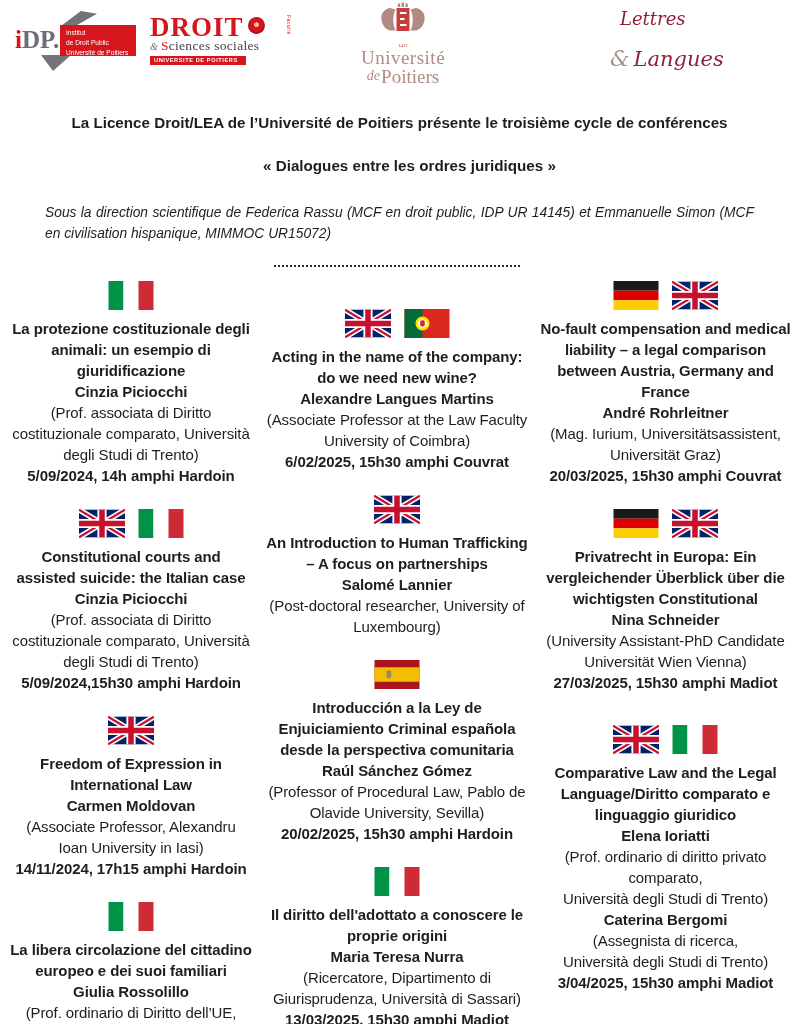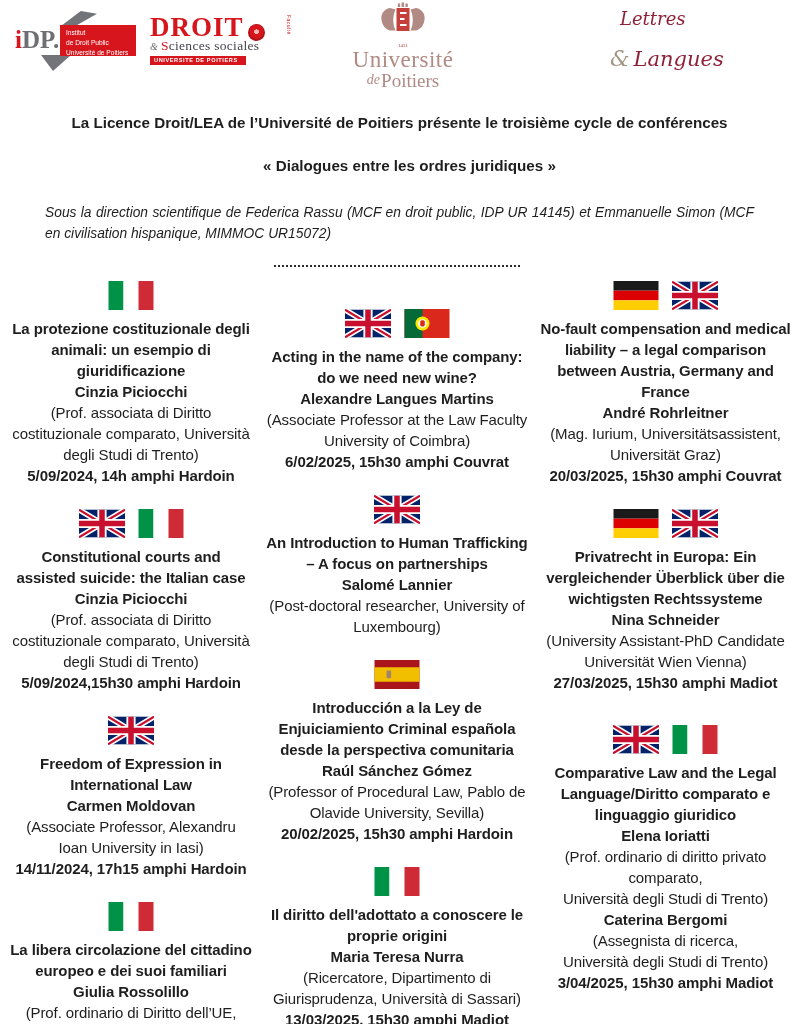--- a/index.html
+++ b/index.html
@@ -20,38 +20,38 @@
   .idp-tri-b { position:absolute; left:27px; top:45px; width:30px; height:16px;
     background:#73737a; clip-path:polygon(0 0, 100% 0, 40% 100%); }
   .idp-acronym { position:absolute; left:1px; top:16px;
     font-family:"Liberation Serif", serif; font-weight:bold; font-size:25px; color:#6e6e74; }
   .idp-i { color:var(--accent_red, #d6151d); }
   .idp-box { position:absolute; left:46px; top:15px; width:76px; height:31px;
     background:var(--accent_red, #d6151d); color:#fff; font-size:6.6px; line-height:1.5;
     padding:3px 0 0 6px; }
 
   .droit { position:absolute; left:150px; top:15px; width:138px; }
-  .droit-row1 { display:flex; align-items:flex-end; position:relative; }
+  .droit-row1 { display:flex; align-items:flex-start; position:relative; }
   .droit-word { font-family:"Liberation Serif", serif; font-weight:bold; font-size:27px;
     line-height:0.95; color:var(--accent_red, #d6151d); letter-spacing:1px; }
   .droit-emblem { width:17px; height:17px; border-radius:50%; margin:2px 0 0 4px;
     background:radial-gradient(circle at 50% 45%, #f3b6b2 0 18%, #d6151d 19% 55%, #b31117 56% 100%); }
   .droit-side { position:absolute; right:-4px; top:0; writing-mode:vertical-rl;
     font-size:5px; color:var(--accent_red, #d6151d); letter-spacing:0.5px; }
   .droit-row2 { font-family:"Liberation Serif", serif; font-size:13.5px; color:#44444b;
     margin-top:-3px; letter-spacing:0.3px; }
   .droit-amp { font-style:italic; font-size:10px; color:#6e6e74; }
   .droit-cap { color:var(--accent_red, #d6151d); }
   .droit-bar { margin-top:2px; width:96px; background:var(--accent_red, #d6151d);
     color:#fff; font-size:5.6px; font-weight:bold; letter-spacing:0.6px; padding:1.5px 0 1.5px 4px; }
 
   .univ { position:absolute; left:340px; top:2px; width:126px; text-align:center;
     font-family:"Liberation Serif", serif; color:var(--taupe, #b18a83); }
   .univ-year { font-size:5px; color:#c5403a; line-height:1; margin-top:-1px; }
-  .univ-line1 { font-size:23px; line-height:1.05; letter-spacing:0.5px;text-align:center; }
+  .univ-line1 { font-size:19px; line-height:1.05; letter-spacing:0.5px;text-align:center; }
   .univ-line2 { font-size:19px; line-height:0.9; }
   .univ-de { font-size:14px; font-style:italic; vertical-align:3px; margin-right:1px; }
 
   .lettres { position:absolute; left:610px; top:8px;
     font-family:"DejaVu Serif", serif; font-style:italic; color:var(--crimson, #8e2138); }
   .lettres-l1 { font-size:18px; margin-left:10px; }
   .lettres-l2 { font-size:21px; margin-top:17px; }
   .lettres-amp { color:#a39482; font-size:22px; margin-right:4px; }
 
   
@@ -325,21 +325,21 @@
             <span class="flag">
               <svg viewBox="0 0 45 27">
                 <rect width="45" height="27" fill="#012169"></rect>
                 <path d="M0,0 45,27 M45,0 0,27" stroke="#ffffff" stroke-width="5.4"></path>
                 <path d="M0,0 45,27 M45,0 0,27" stroke="#c8102e" stroke-width="2.2"></path>
                 <path d="M22.5,0 V27 M0,13.5 H45" stroke="#ffffff" stroke-width="9"></path>
                 <path d="M22.5,0 V27 M0,13.5 H45" stroke="#c8102e" stroke-width="5.4"></path>
               </svg>
             </span>
           </div>
-          <div class="e-title">Privatrecht in Europa: Ein vergleichender Überblick über die wichtigsten Rechtssysteme</div>
+          <div class="e-title">Privatrecht in Europa: Ein vergleichender Überblick über die wichtigsten Constitutional</div>
           <div class="e-name">Nina Schneider</div>
           <div class="e-affil">(University Assistant-PhD Candidate Universität Wien Vienna)</div>
           <div class="e-date">27/03/2025,  15h30 amphi Madiot</div>
         </article>
         <article class="entry">
           <div class="flags">
             <span class="flag">
               <svg viewBox="0 0 45 27">
                 <rect width="45" height="27" fill="#012169"></rect>
                 <path d="M0,0 45,27 M45,0 0,27" stroke="#ffffff" stroke-width="5.4"></path>

